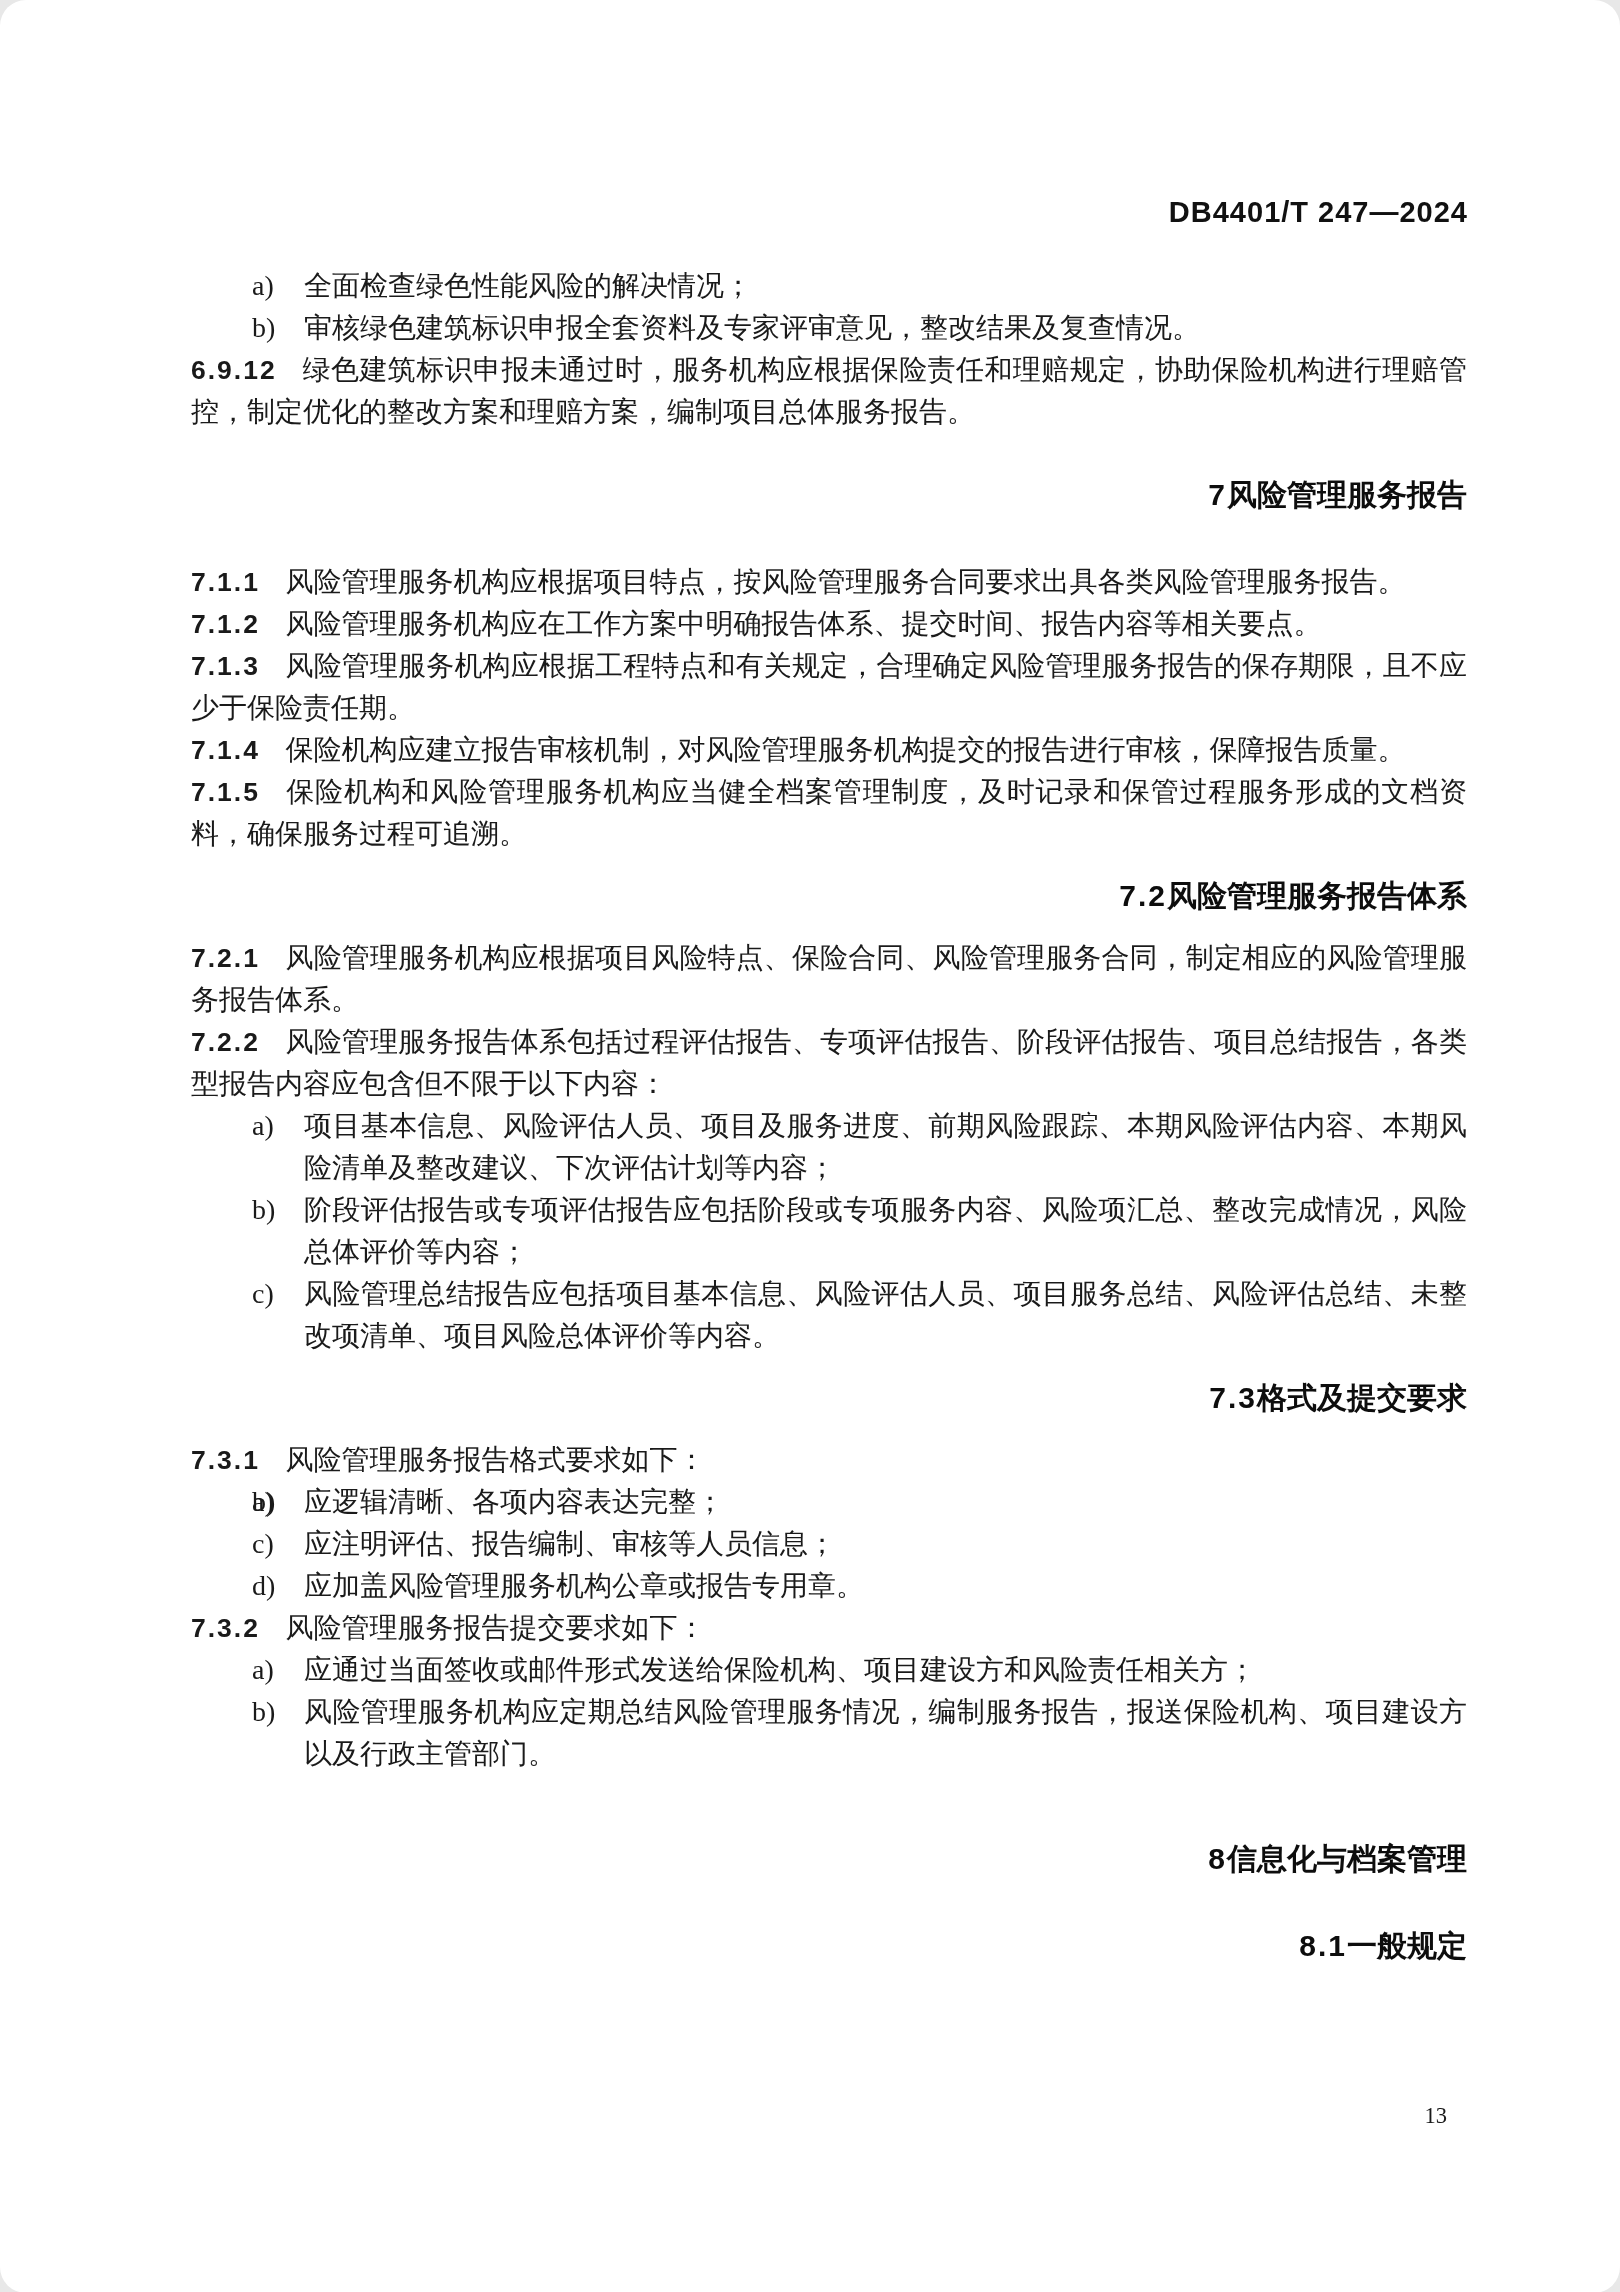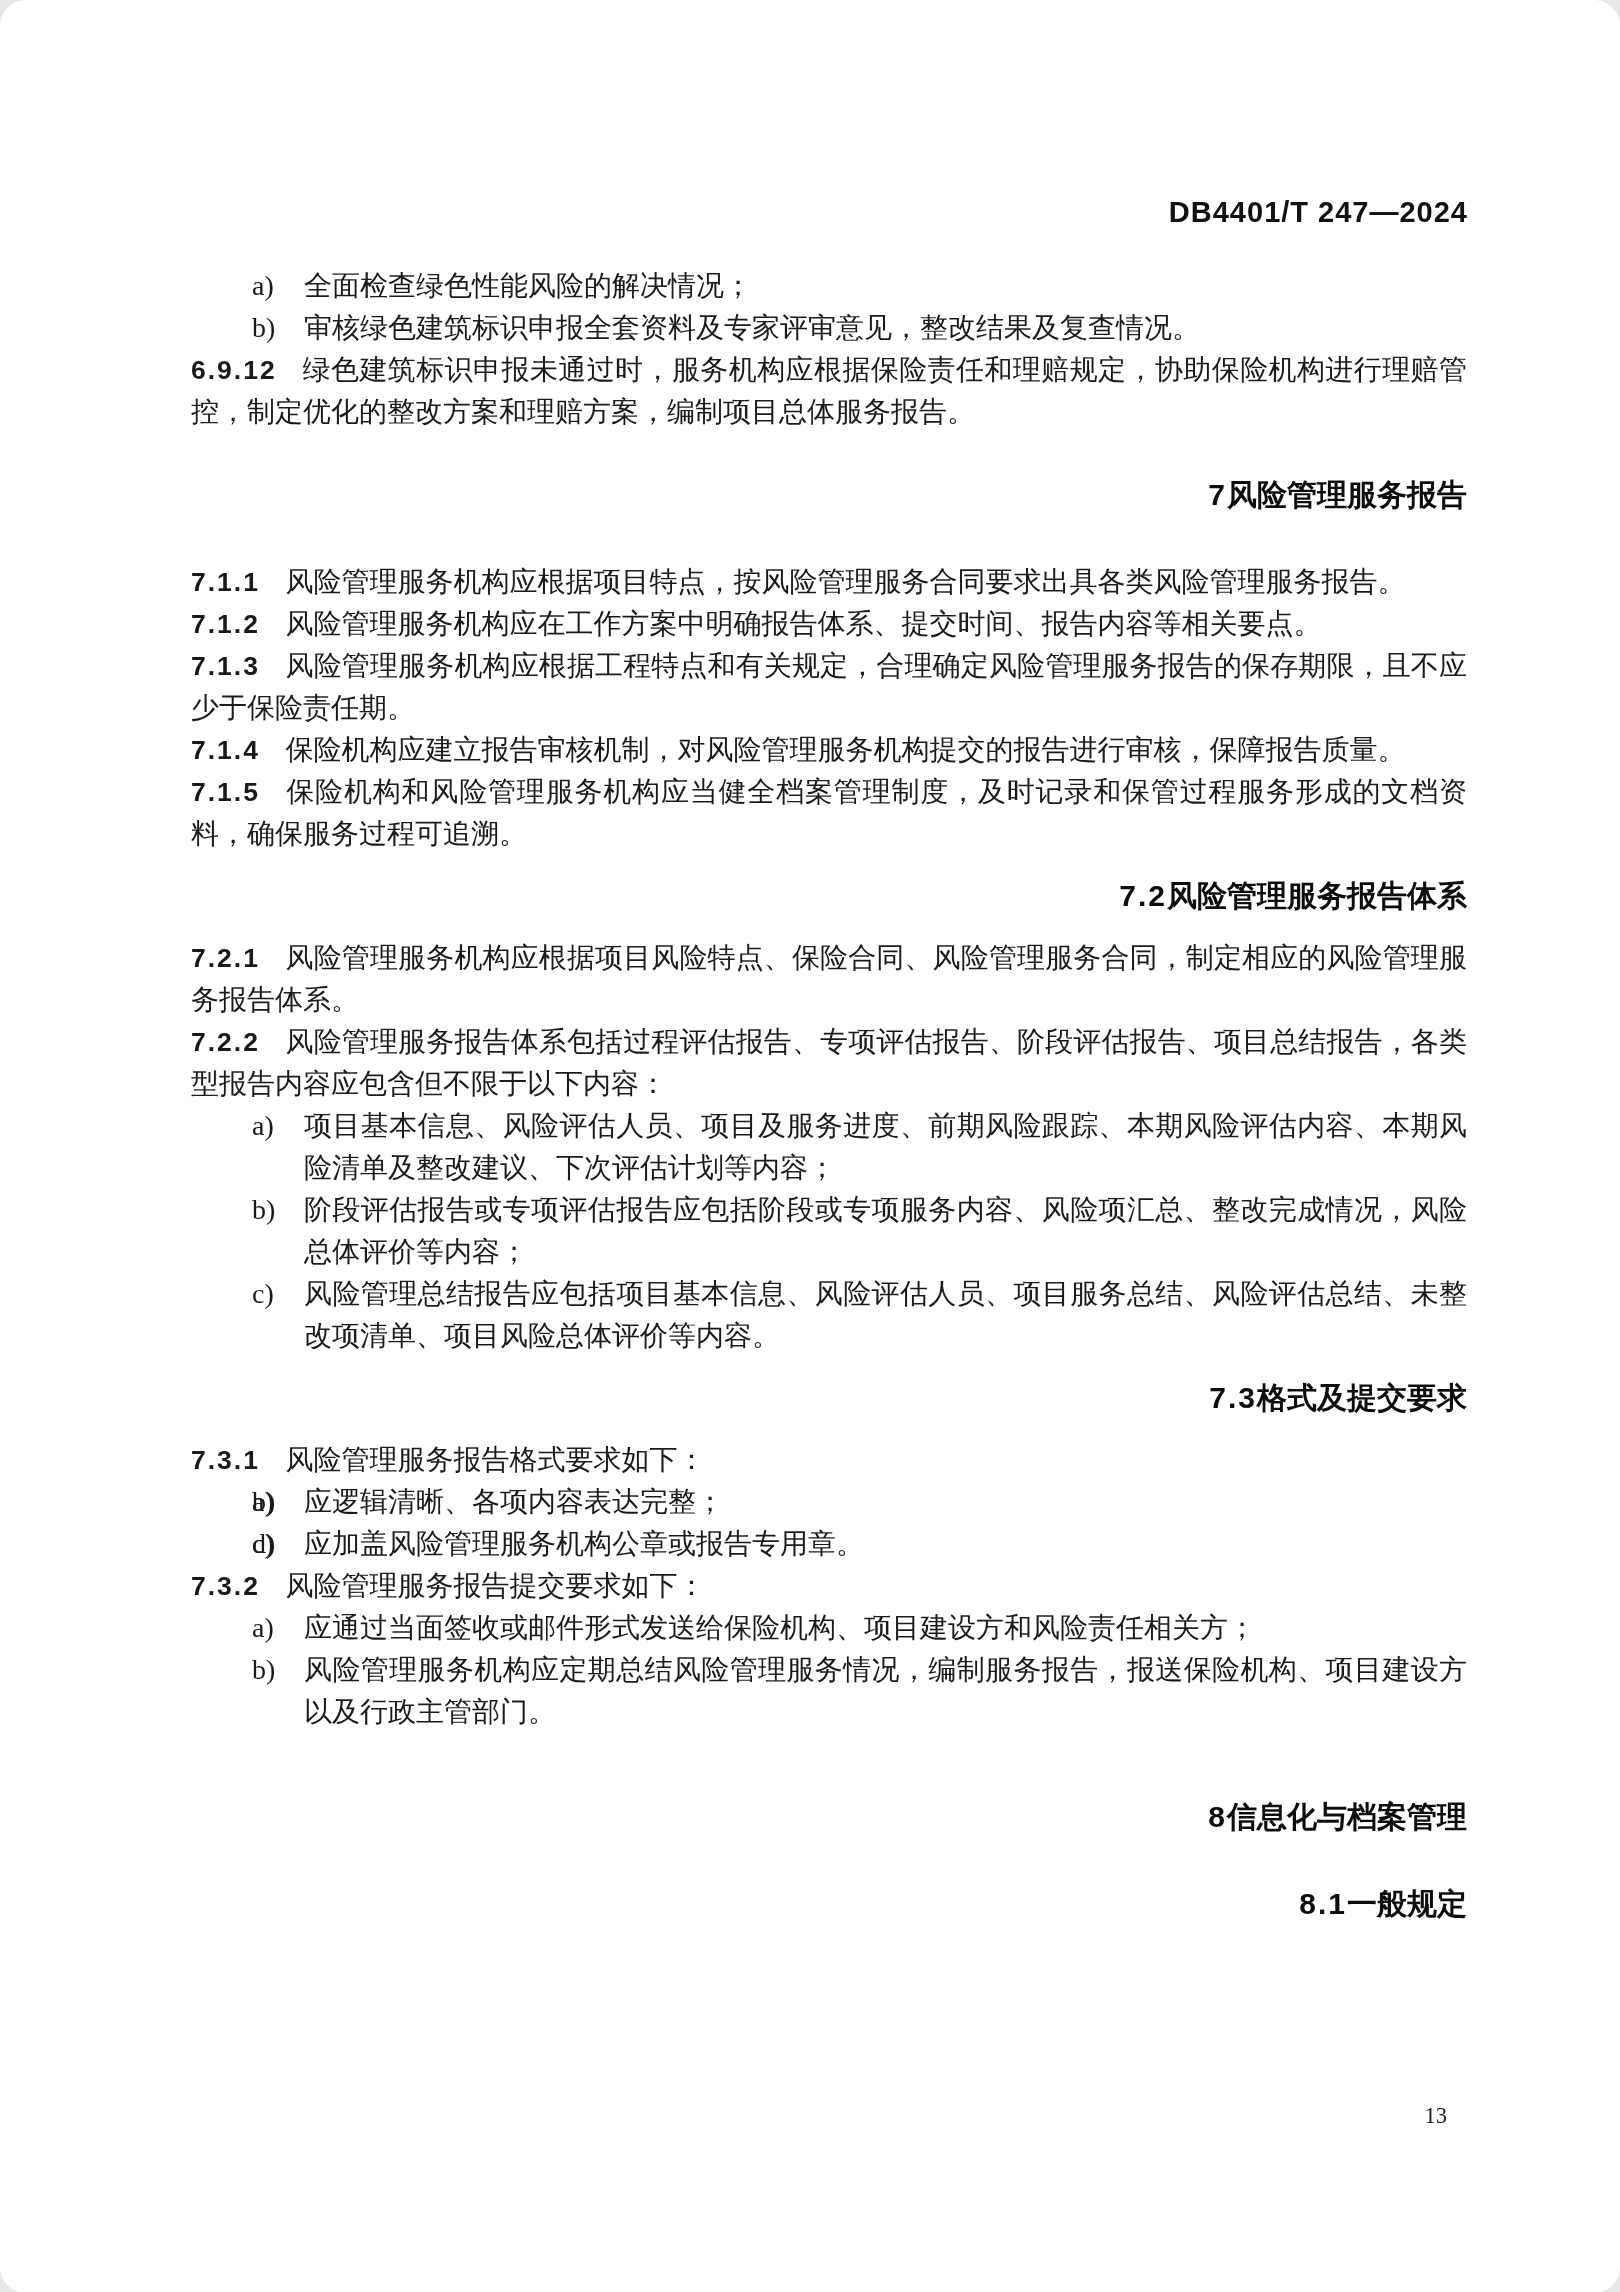--- a/index.html
+++ b/index.html
@@ -94,21 +94,21 @@
       <p class="heading h-sub"><span class="num">7.2</span><span>风险管理服务报告体系</span></p>
       <p class="clause"><span class="num">7.2.1</span><span>风险管理服务机构应根据项目风险特点、保险合同、风险管理服务合同，制定相应的风险管理服务报告体系。</span></p>
       <p class="clause"><span class="num">7.2.2</span><span>风险管理服务报告体系包括过程评估报告、专项评估报告、阶段评估报告、项目总结报告，各类型报告内容应包含但不限于以下内容：</span></p>
       <p class="listitem"><span class="marker">a)</span><span>项目基本信息、风险评估人员、项目及服务进度、前期风险跟踪、本期风险评估内容、本期风险清单及整改建议、下次评估计划等内容；</span></p>
       <p class="listitem"><span class="marker">b)</span><span>阶段评估报告或专项评估报告应包括阶段或专项服务内容、风险项汇总、整改完成情况，风险总体评价等内容；</span></p>
       <p class="listitem"><span class="marker">c)</span><span>风险管理总结报告应包括项目基本信息、风险评估人员、项目服务总结、风险评估总结、未整改项清单、项目风险总体评价等内容。</span></p>
       <p class="heading h-sub"><span class="num">7.3</span><span>格式及提交要求</span></p>
       <p class="clause"><span class="num">7.3.1</span><span>风险管理服务报告格式要求如下：</span></p>
       <p class="listitem"><span class="marker">a)</span></p>
       <p class="listitem"><span class="marker">b)</span><span>应逻辑清晰、各项内容表达完整；</span></p>
-      <p class="listitem"><span class="marker">c)</span></p>
+      <p class="listitem"><span class="marker">c)</span><span>应注明评估、报告编制、审核等人员信息；</span></p>
       <p class="listitem"><span class="marker">d)</span><span>应加盖风险管理服务机构公章或报告专用章。</span></p>
       <p class="clause"><span class="num">7.3.2</span><span>风险管理服务报告提交要求如下：</span></p>
       <p class="listitem"><span class="marker">a)</span><span>应通过当面签收或邮件形式发送给保险机构、项目建设方和风险责任相关方；</span></p>
       <p class="listitem"><span class="marker">b)</span><span>风险管理服务机构应定期总结风险管理服务情况，编制服务报告，报送保险机构、项目建设方以及行政主管部门。</span></p>
       <p class="heading h-sec" style="margin-top: 63px;"><span class="num">8</span><span>信息化与档案管理</span></p>
       <p class="heading h-sub"><span class="num">8.1</span><span>一般规定</span></p>
     </div>
 
   <div class="page-number">13</div>
 </div>

